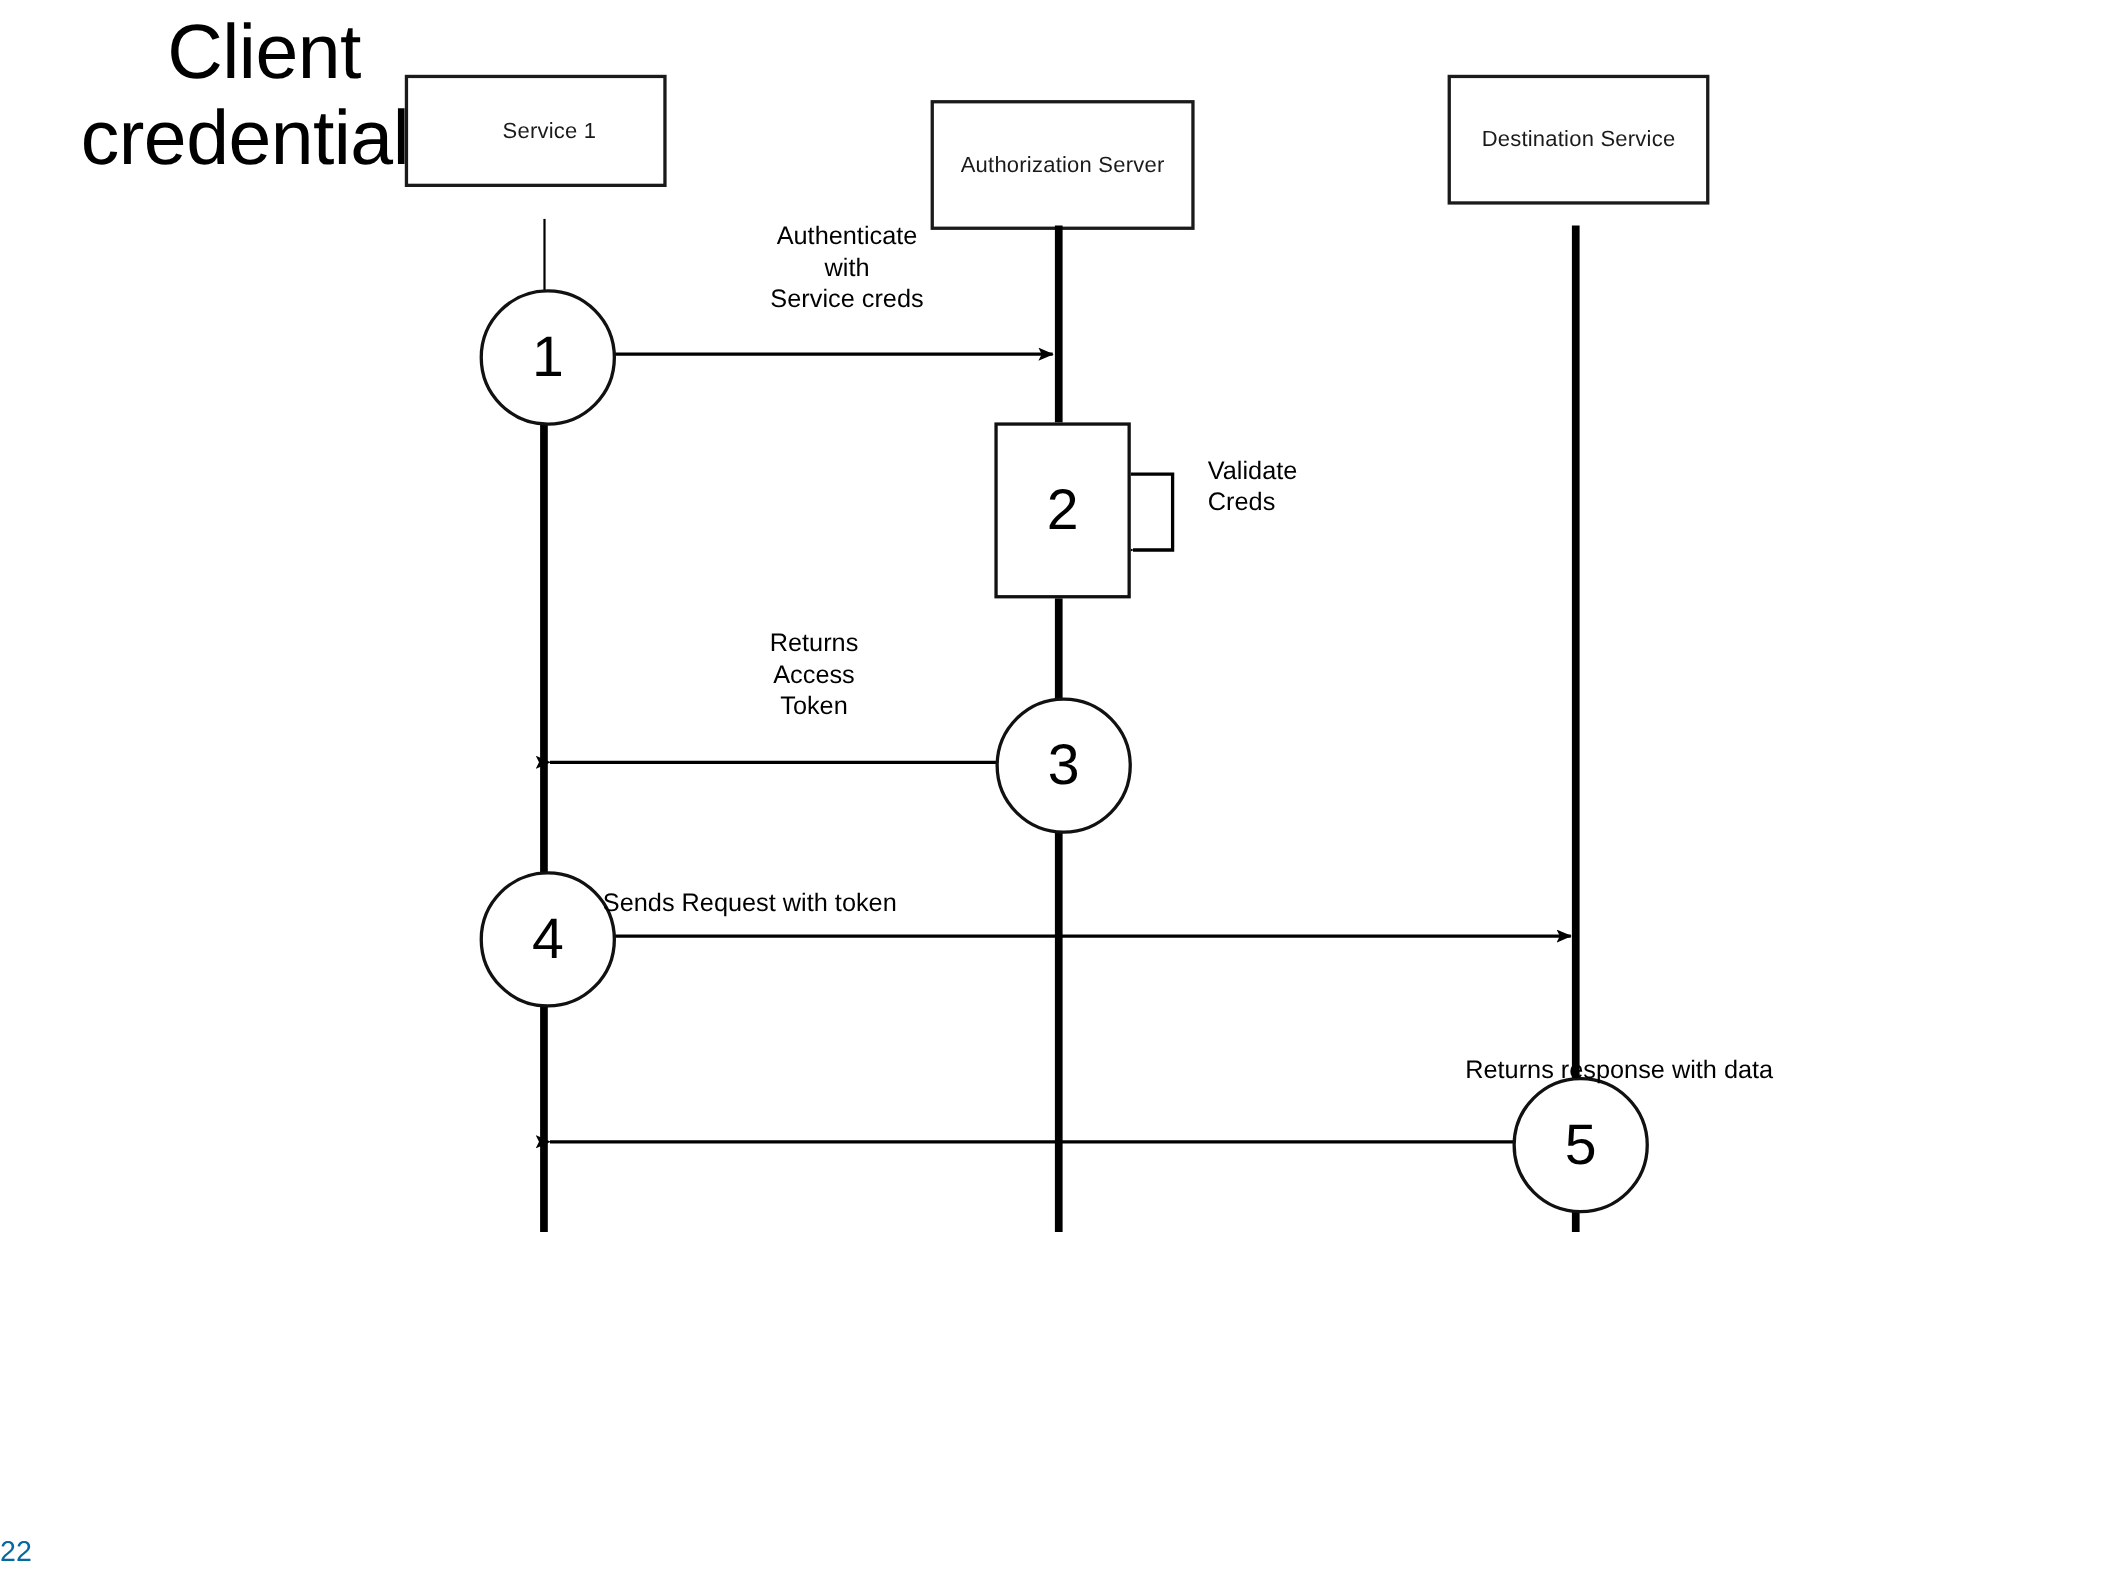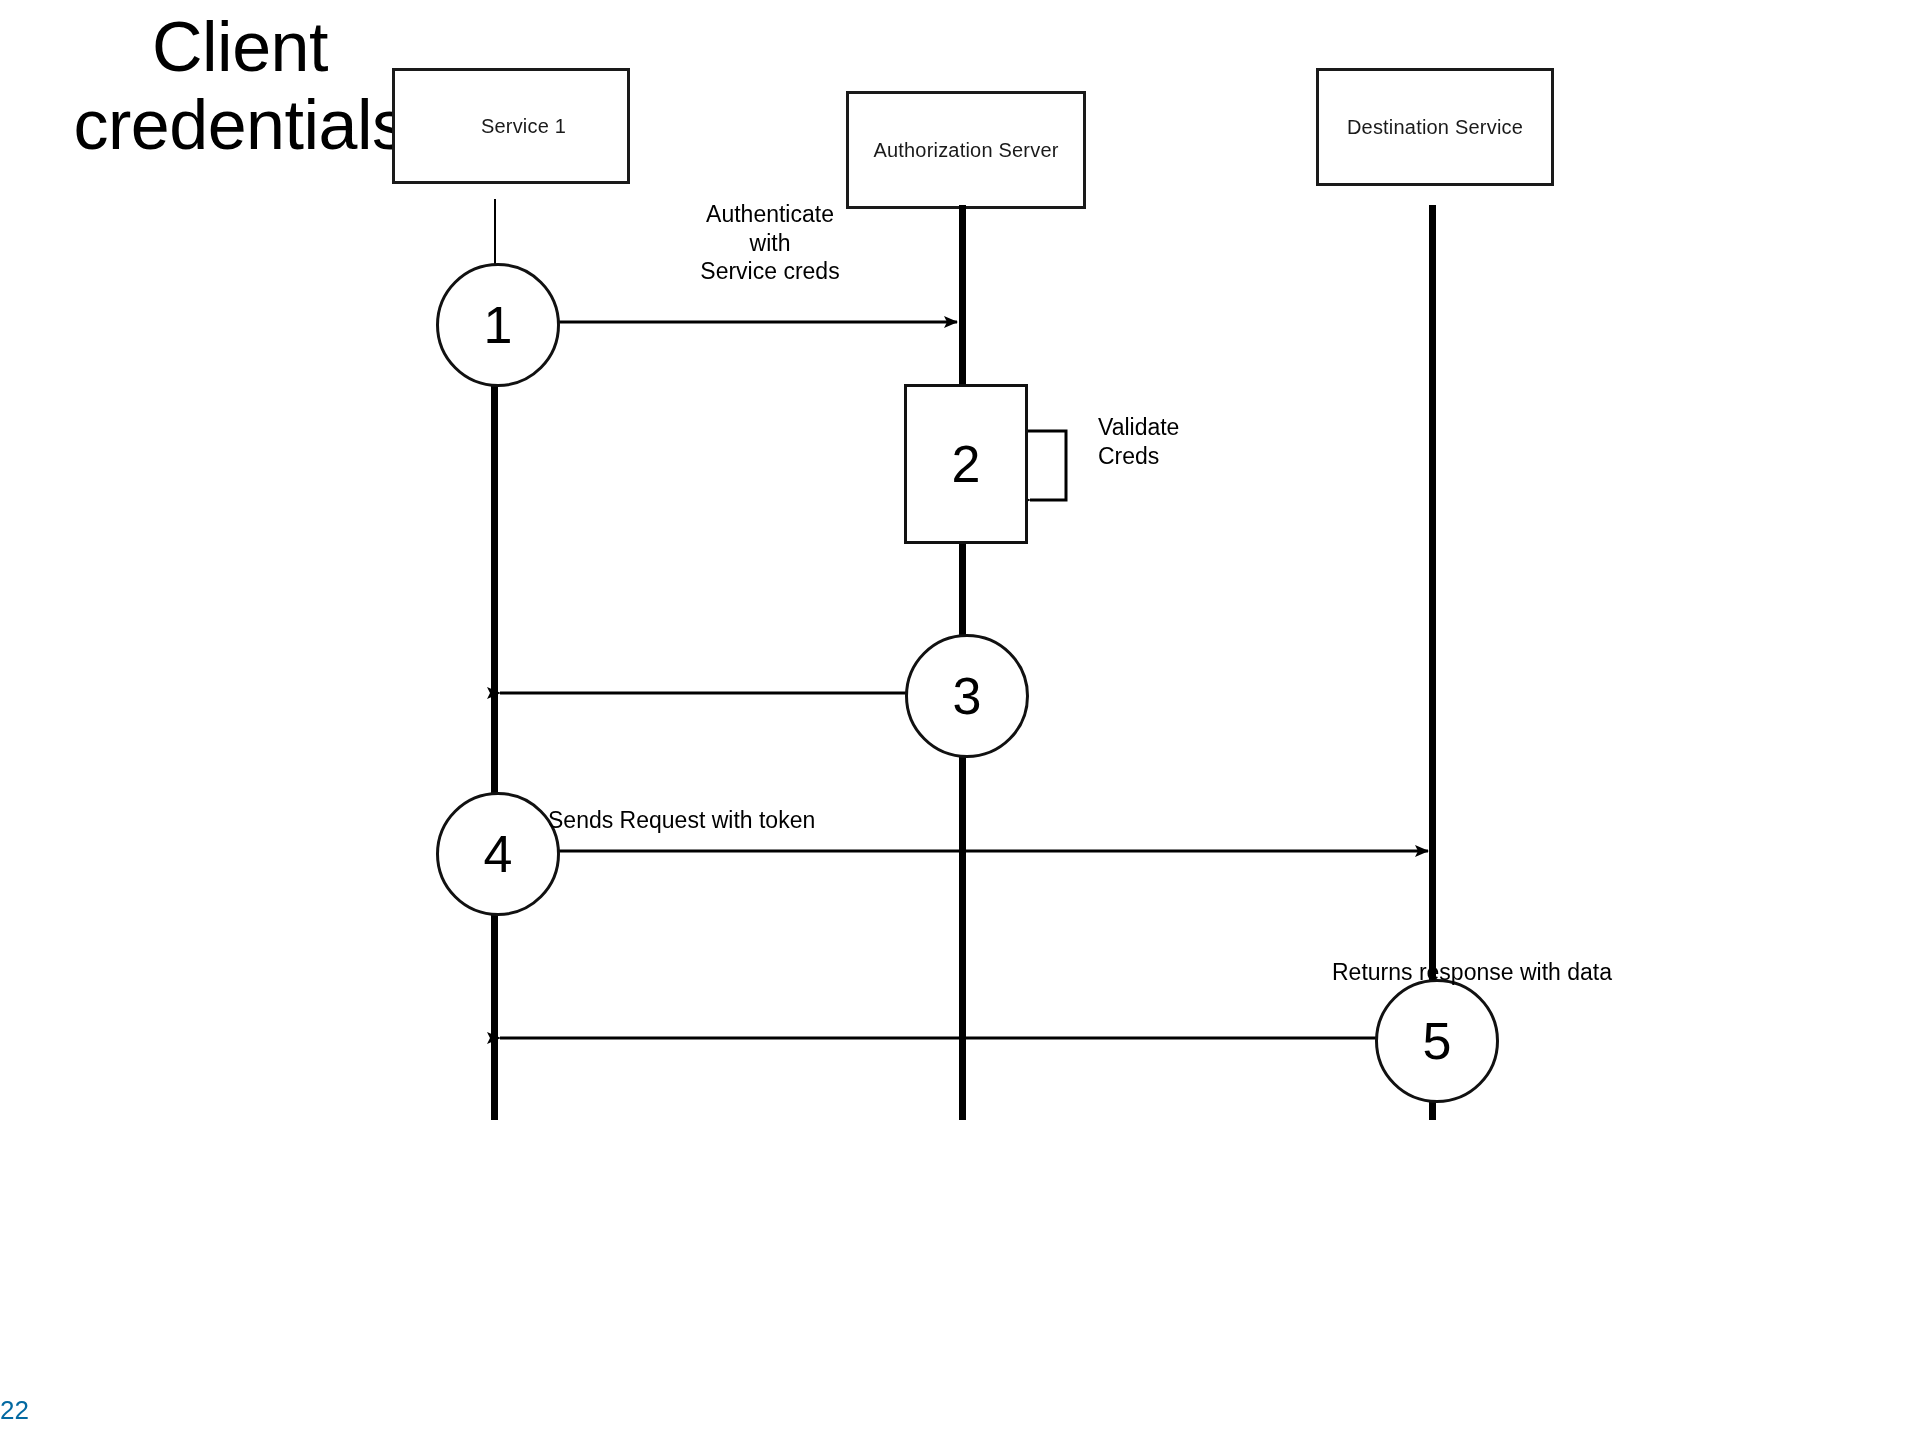--- a/index.html
+++ b/index.html
@@ -119,21 +119,21 @@
   }
 </style>
 </head>
 <body>
 
 <div id="canvas">
 
   <div class="slide-title">Client
 credentials</div>
 
-  <div class="participant" style="left:392px; top:68px; width:238px; height:116px;padding-left:25px;">
+  <div class="participant" style="left:368px; top:68px; width:238px; height:102px;padding-left:25px;">
     <span class="plabel">Service 1</span>
   </div>
 
   <div class="participant" style="left:846px; top:68px; width:240px; height:118px;margin-top:23px;">
     <span class="plabel">Authorization Server</span>
   </div>
 
   <div class="participant" style="left:1316px; top:68px; width:238px; height:118px;">
     <span class="plabel">Destination Service</span>
   </div>
@@ -189,20 +189,23 @@
     <span class="num">5</span>
   </div>
 
   <div class="msg-label center" style="left:580px; top:200px; width:380px;">Authenticate
 with
 Service creds</div>
 
   <div class="msg-label left" style="left:1098px; top:413px; width:260px;">Validate
 Creds</div>
 
+  <div class="msg-label center" style="left:580px; top:570px; width:320px;">Returns
+Access
+Token</div>
 
   <div class="msg-label left" style="left:548px; top:806px; width:640px;">Sends Request with token</div>
 
   <div class="msg-label left" style="left:972px; top:958px; width:640px;text-align:right;">Returns response with data</div>
 
   <div class="page-number">22</div>
 
 </div>
 
 </body></html>

